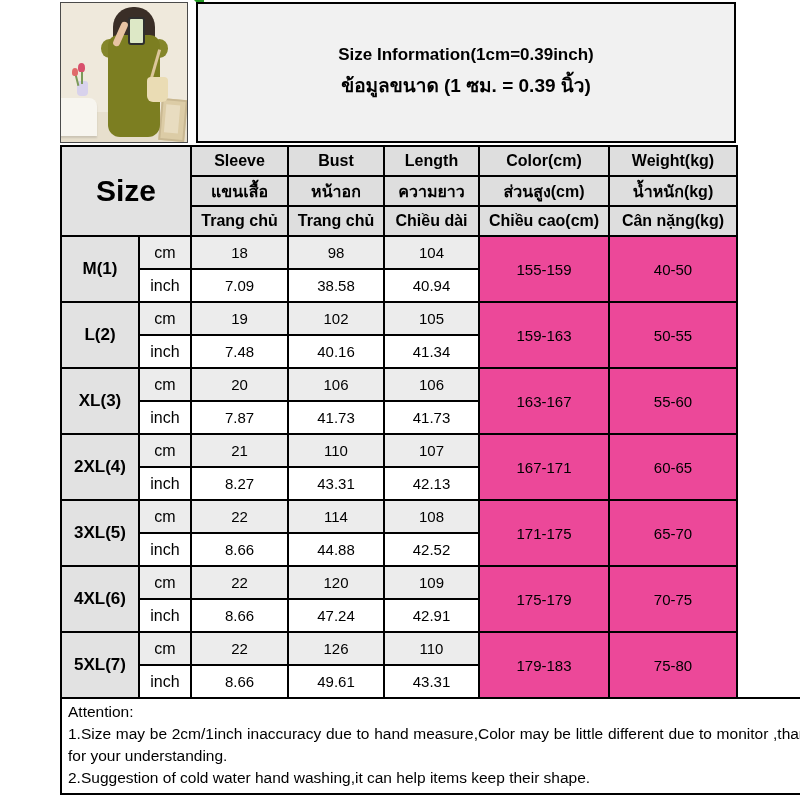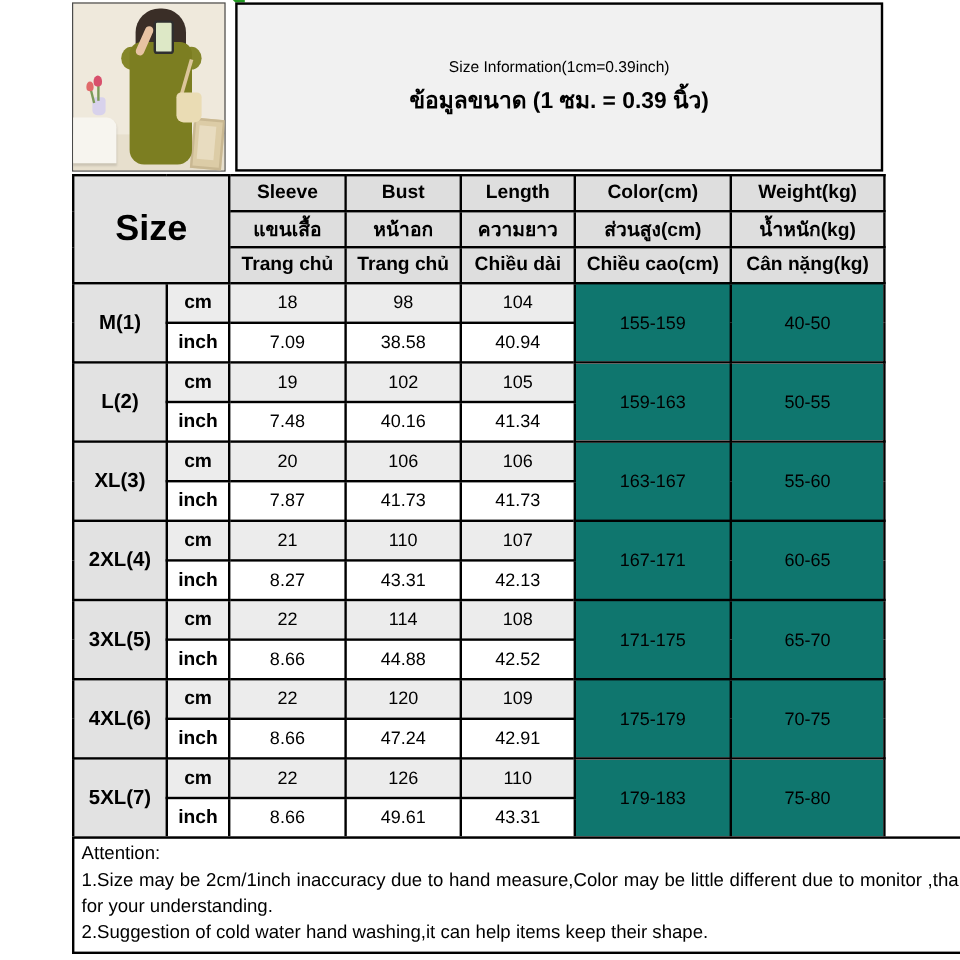--- a/index.html
+++ b/index.html
@@ -37,41 +37,41 @@
 
   .corner-triangle{
     position:absolute;left:134px;top:0;width:0;height:0;
     border-top:10px solid #229922;border-left:10px solid transparent;
   }
   .titlebox{
     position:absolute;left:136px;top:2px;width:540px;height:141px;box-sizing:border-box;
     border:2px solid #000;background:#f1f1f1;
     display:flex;flex-direction:column;justify-content:center;align-items:center;gap:5px;
   }
-  .title-en{font-size:13px;font-weight:normal;}
+  .title-en{font-size:17px;font-weight:bold;}
   .title-th{font-size:19px;font-weight:bold;}
   .title-vi{font-size:20px;font-weight:bold;}
 
   
   table.size-table{
     position:absolute;left:0;top:145px;width:676px;border-collapse:collapse;table-layout:fixed;
   }
   .size-table td,.size-table th{
     border:2px solid #000;text-align:center;vertical-align:middle;padding:0;overflow:hidden;
   }
   .size-table thead tr{height:30px;}
   .size-table tbody tr{height:33px;}
   th.hd{background:#dedede;font-size:16px;font-weight:bold;margin-top:47px;}
   th.size-big{background:#e2e2e2;font-size:30px;font-weight:bold;margin-top:32px;}
   td.size-name{background:#e2e2e2;font-size:17px;font-weight:bold;margin-top:24px;}
-  td.unit{font-size:16px;font-weight:bold;}
+  td.unit{font-size:16px;font-weight:normal;}
   td.val{font-size:15px;font-weight:normal;}
   .row-cm td.unit,.row-cm td.val{background:#ececec;}
   .row-inch td.unit,.row-inch td.val{background:#ffffff;margin-left:32px;}
-  td.range{background:#0f766e;font-size:15px;font-weight:normal;}
+  td.range{background:#ec4899;font-size:15px;font-weight:normal;}
 
   
   .attention{
     position:absolute;left:0;top:697px;width:772px;height:98px;box-sizing:border-box;
     border:2px solid #000;background:#fff;padding:2px 7px 6px 6px;
     font-size:15.5px;line-height:22px;
   }
   .attention .just{text-align:justify;}
 </style>
 </head>

